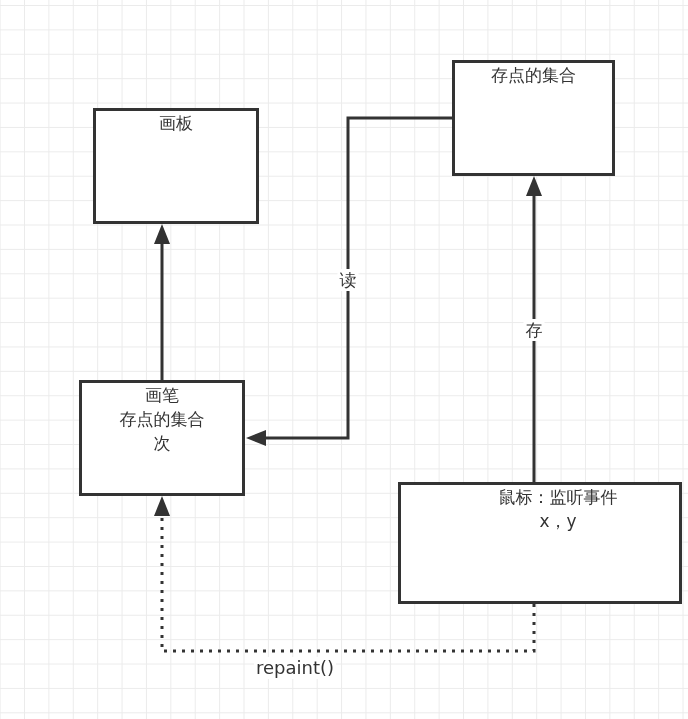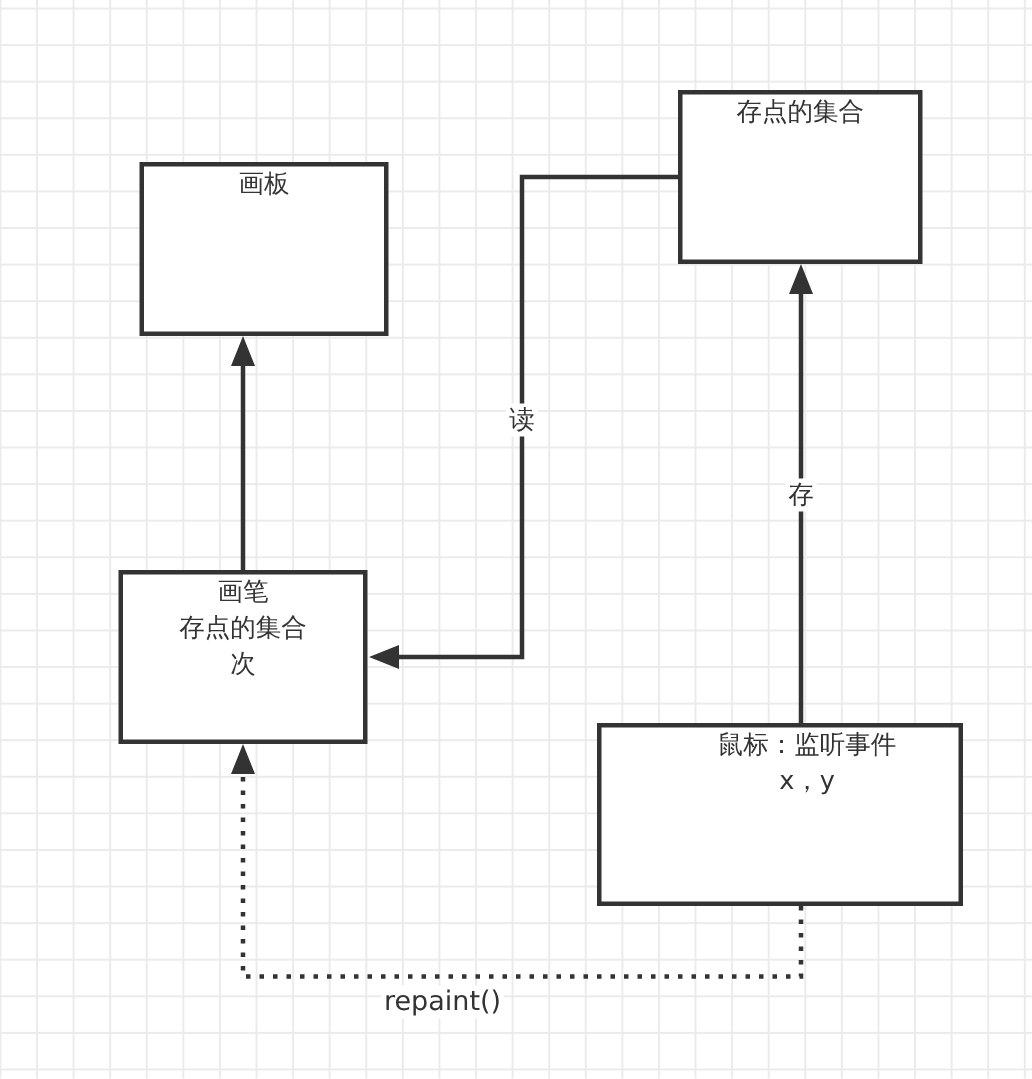--- a/index.html
+++ b/index.html
@@ -64,20 +64,20 @@
 <div class="node" style="left:452px;top:60px;width:163px;height:116px;">
   <span>存点的集合</span>
 </div>
 
 <div class="node" style="left:79px;top:380px;width:166px;height:116px;">
   <span>画笔</span>
   <span>存点的集合</span>
   <span>次</span>
 </div>
 
-<div class="node" style="left:398px;top:482px;width:244px;height:122px;padding-left:36px;">
+<div class="node" style="left:398px;top:482px;width:284px;height:122px;padding-left:36px;">
   <span>鼠标：监听事件</span>
   <span>x，y</span>
 </div>
 
 <div class="edge-label" style="left:348px;top:280px;">读</div>
 <div class="edge-label" style="left:534px;top:330px;">存</div>
 <div class="edge-label" style="left:295px;top:668px;font-size:18px;">repaint()</div>
 
 </body></html>

